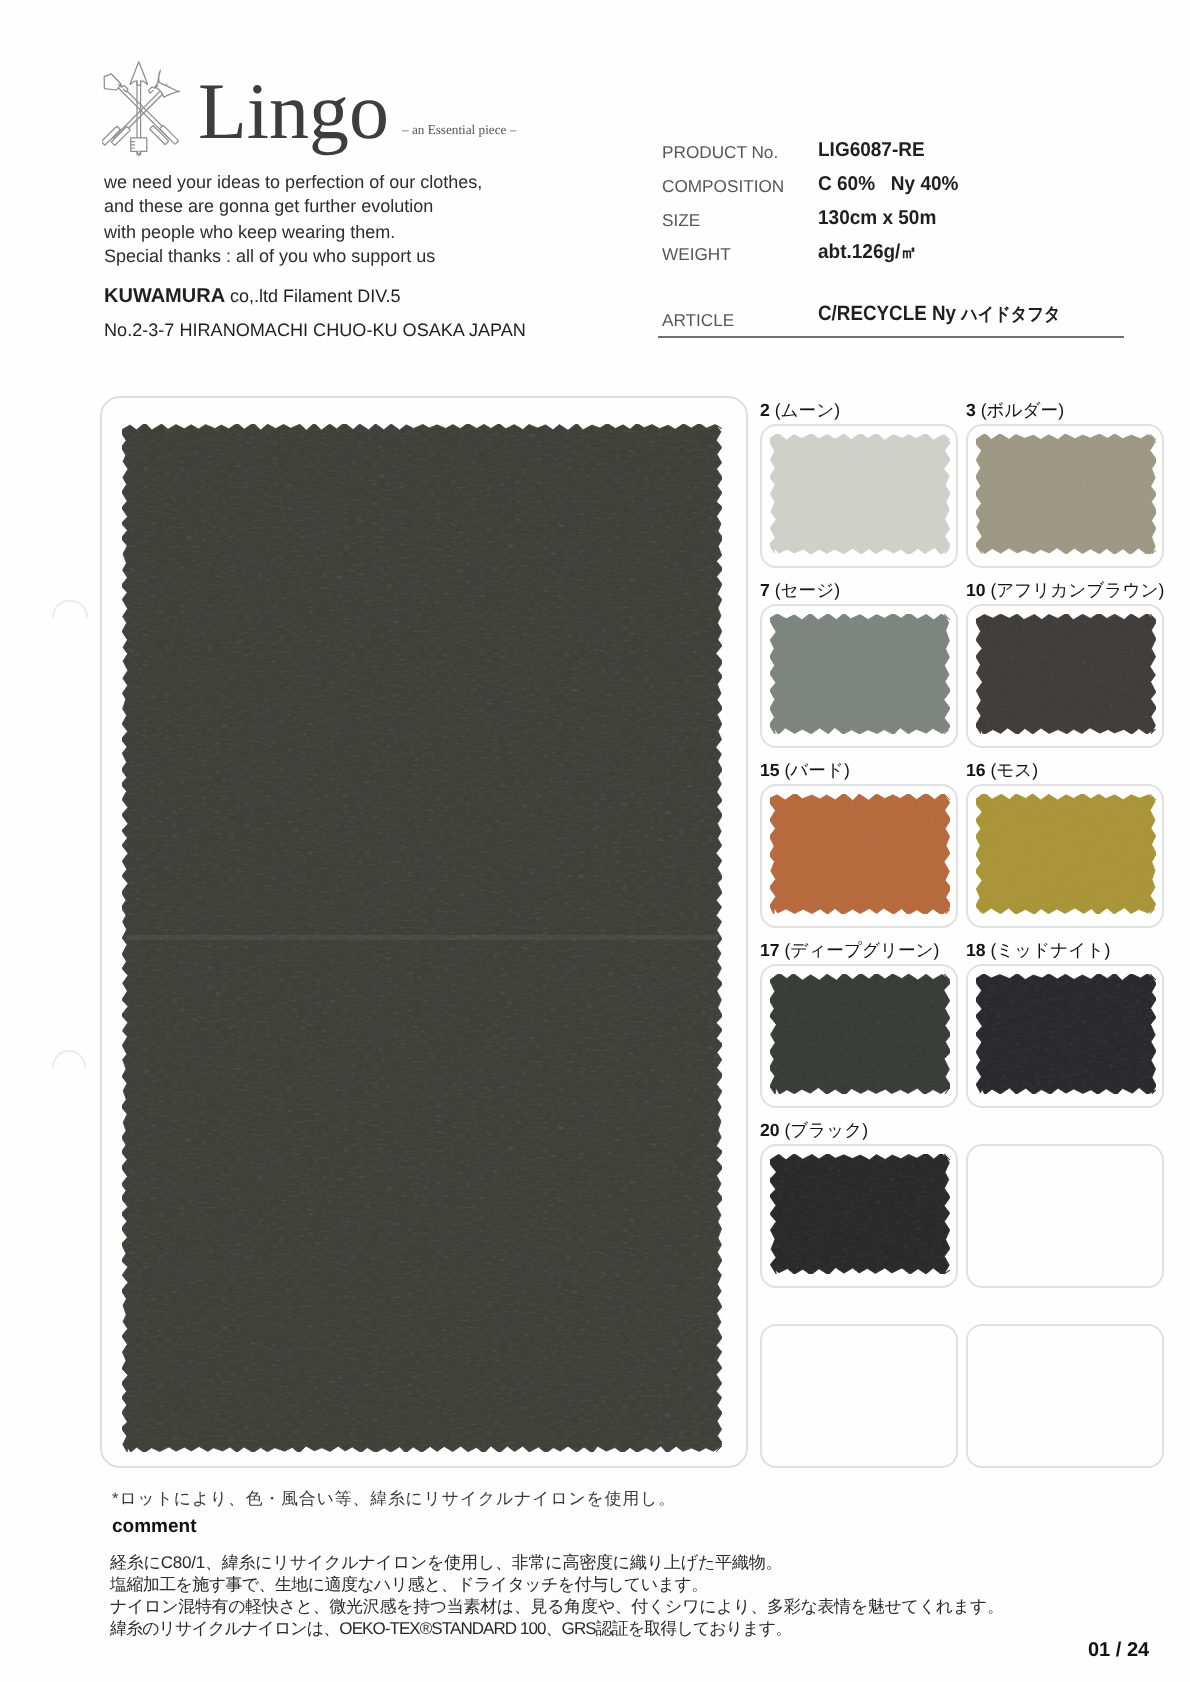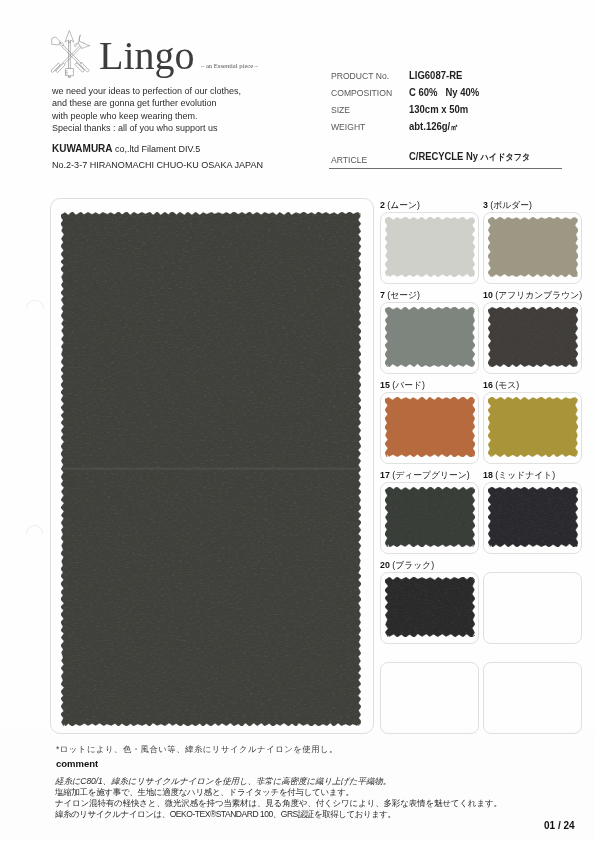--- a/index.html
+++ b/index.html
@@ -180,19 +180,19 @@
       <svg class="sw-patch" viewBox="0 0 90 60" width="90" height="60" style="left: 385px; top: 577px;">
         <path d="M-0.3,3.1 L4.4,0.1 L8.0,2.9 L12.1,-0.2 L16.3,2.6 L21.0,0.2 L24.5,2.5 L28.8,-0.3 L32.7,2.1 L36.9,0.4 L41.2,2.3 L45.1,0.5 L49.7,2.9 L53.2,0.3 L57.6,2.7 L61.1,0.5 L65.5,2.4 L69.3,0.2 L73.4,2.1 L78.1,-0.5 L81.9,2.5 L85.5,-0.4 L90.0,3.0 L87.0,-0.2 L89.7,4.3 L87.5,9.1 L89.4,12.8 L87.2,17.1 L90.1,21.6 L87.1,25.9 L89.9,29.6 L87.2,33.8 L89.9,38.0 L87.8,42.7 L90.0,47.3 L87.2,51.1 L89.6,55.5 L87.1,60.0 L90.6,57.7 L86.1,60.5 L81.6,57.0 L78.0,60.0 L74.0,57.4 L70.0,60.1 L66.0,57.0 L60.9,59.5 L57.4,57.0 L52.7,59.7 L48.6,57.2 L44.6,59.5 L41.3,57.0 L37.0,59.6 L32.8,56.8 L29.2,60.4 L24.5,57.4 L20.4,60.5 L16.4,57.6 L12.2,60.1 L8.7,57.3 L4.4,59.4 L2.8,58.0 L3.1,60.0 L0.1,55.3 L3.0,51.8 L0.5,47.6 L2.5,42.5 L0.2,38.0 L3.1,33.7 L-0.1,30.0 L3.0,25.7 L-0.3,20.9 L2.8,17.6 L-0.5,13.0 L3.2,9.1 L-0.2,4.8 Z" fill="#2b2b2b" stroke="#2b2b2b" stroke-width="0.4" stroke-linejoin="round" filter="url(#fabric-s)"></path>
       </svg>
       <div class="sw-box" style="left: 483px; top: 572px;"></div>
       <div class="sw-box" style="left: 380px; top: 662px;"></div>
       <div class="sw-box" style="left: 483px; top: 662px;"></div>
     </div>
 
   <div id="comment-title">comment</div>
   <div id="comment-body">
-      <div style="letter-spacing: -0.111px; font-style: italic;">経糸にC80/1、緯糸にリサイクルナイロンを使用し、非常に高密度に織り上げた平織物。</div>
+      <div style="letter-spacing: -0.111px;">経糸にC80/1、緯糸にリサイクルナイロンを使用し、非常に高密度に織り上げた平織物。</div>
       <div style="letter-spacing: -0.311px;">塩縮加工を施す事で、生地に適度なハリ感と、ドライタッチを付与しています。</div>
       <div style="letter-spacing: -0.168px;">ナイロン混特有の軽快さと、微光沢感を持つ当素材は、見る角度や、付くシワにより、多彩な表情を魅せてくれます。</div>
       <div style="letter-spacing: -0.465px;">緯糸のリサイクルナイロンは、OEKO-TEX®STANDARD 100、GRS認証を取得しております。</div>
     </div>
   <div id="page-no">01 / 24</div>
 </div>
 
 </body></html>

